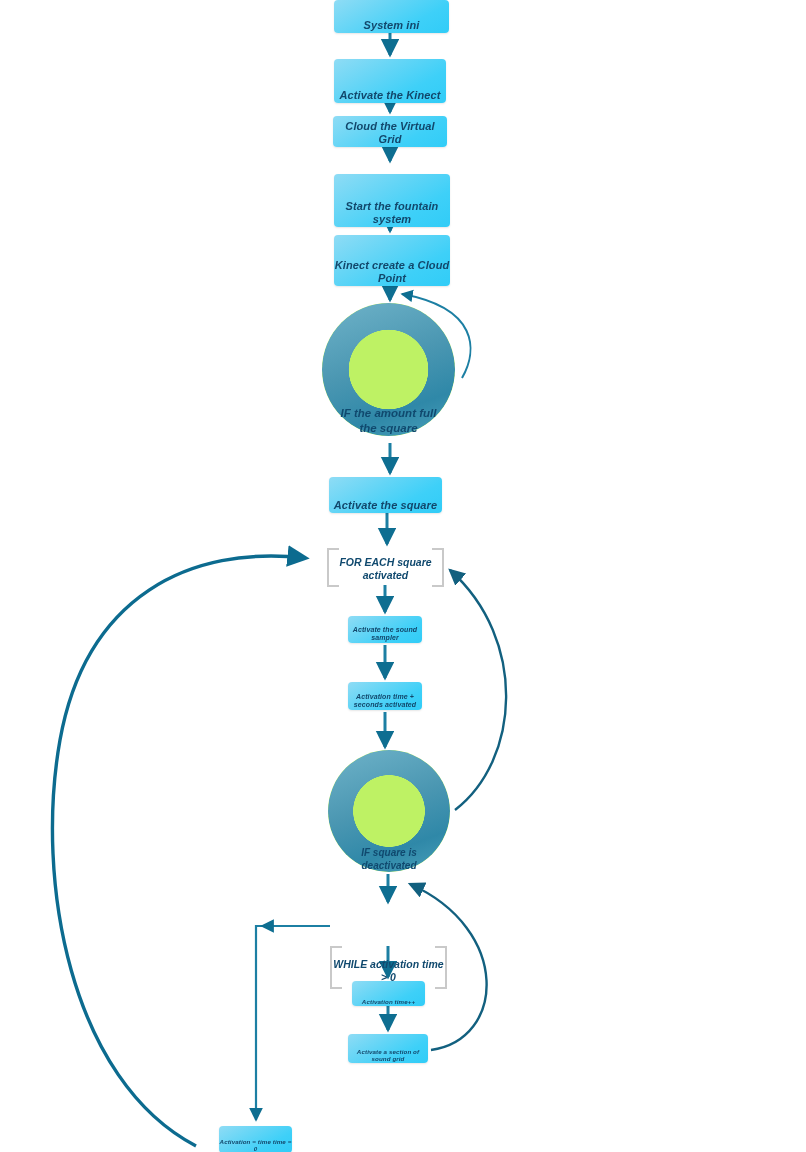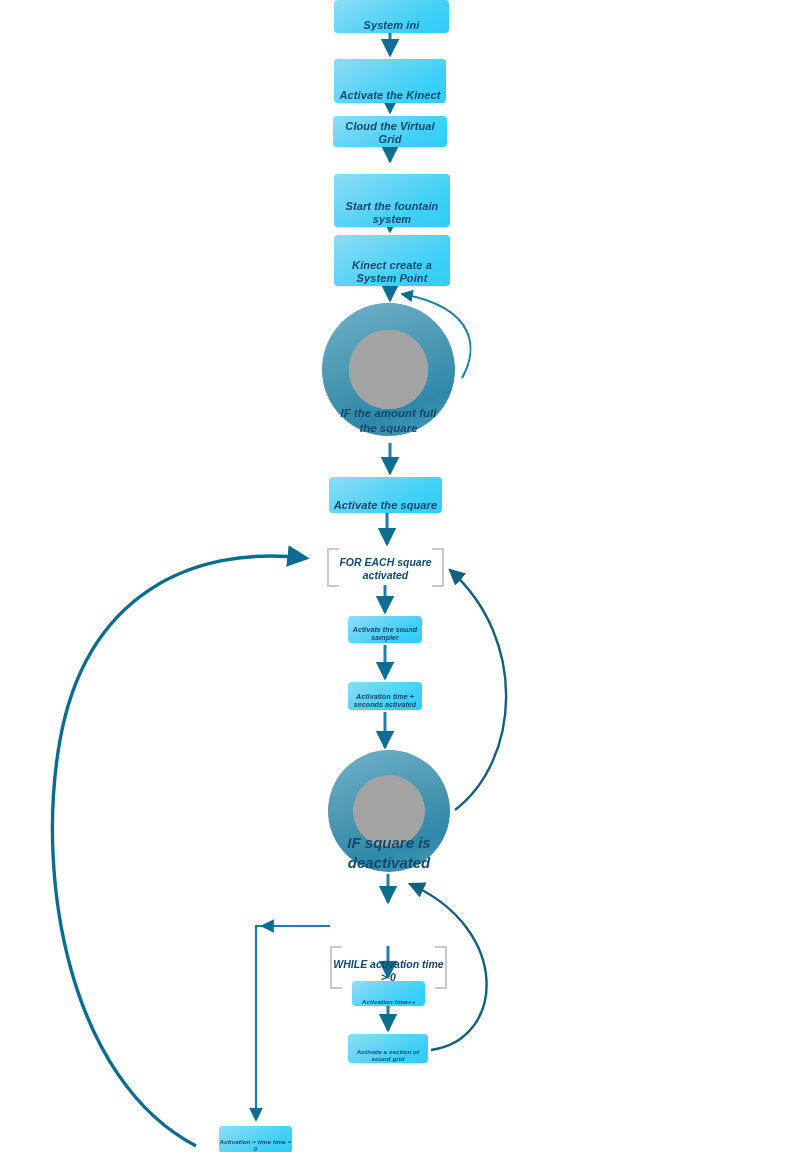--- a/index.html
+++ b/index.html
@@ -46,21 +46,21 @@
   }
   .proc-lg { font-size: 11px; letter-spacing: 0.1px; }
   .proc-sm { font-size: 7px; letter-spacing: 0.1px; }
   .proc-xs { font-size: 6.2px; letter-spacing: 0.1px; }
 
   .decision {
     color: #10496e;
     font-weight: bold;
     font-size: 11.5px;
     line-height: 1.3;
-    background: #a3a3a3;
+    background: #bef264;
     border-radius: 50%;
   }
   .decision .ring {
     position: absolute;
     left: 0; top: 0; right: 0; bottom: 0;
     border-radius: 50%;
     background: linear-gradient(160deg, #6fb3c9 0%, #4b97b2 45%, #2f88a8 75%, #4aa0ba 100%);
     -webkit-mask: radial-gradient(circle at 50% 50%, transparent calc(50% - 7.5px), #000 calc(50% - 7px));
             mask: radial-gradient(circle at 50% 50%, transparent calc(50% - 7.5px), #000 calc(50% - 7px));
   }
@@ -147,21 +147,21 @@
 
   <div class="node proc proc-lg" style="left:333px; top:116px; width:114px; height:31px;">
     <span>Cloud the Virtual Grid</span>
   </div>
 
   <div class="node proc proc-lg" style="left:334px; top:147px; width:116px; height:53px;margin-top:27px;">
     <span>Start the fountain system</span>
   </div>
 
   <div class="node proc proc-lg" style="left:334px; top:235px; width:116px; height:51px;">
-    <span>Kinect create a System Point</span>
+    <span>Kinect create a Cloud Point</span>
   </div>
 
   <div class="node decision" style="left:322px; top:303px; width:133px; height:133px; position:absolute;">
     <span class="ring"></span>
     <span class="dtext">IF the amount full the square</span>
   </div>
 
   <div class="node proc proc-lg" style="left:329px; top:477px; width:113px; height:36px;">
     <span>Activate the square</span>
   </div>
@@ -175,21 +175,21 @@
   <div class="node proc proc-sm" style="left:348px; top:616px; width:74px; height:27px;">
     <span>Activate the sound sampler</span>
   </div>
 
   <div class="node proc proc-sm" style="left:348px; top:682px; width:74px; height:28px;">
     <span>Activation time + seconds activated</span>
   </div>
 
   <div class="node decision" style="left:328px; top:750px; width:122px; height:122px; position:absolute;">
     <span class="ring"></span>
-    <span class="dtext" style="padding:0 6px; font-size:15px;">IF square is deactivated</span>
+    <span class="dtext" style="padding:0 6px; font-size:10px;">IF square is deactivated</span>
   </div>
 
   <div class="node loopblk" style="left:330px; top:906px; width:117px; height:39px;margin-top:40px;">
     <span class="brk left"></span>
     <span class="brk right"></span>
     <span class="ltext">WHILE activation time &gt; 0</span>
   </div>
 
   <div class="node proc proc-xs" style="left:352px; top:981px; width:73px; height:25px;">
     <span>Activation time++</span>

